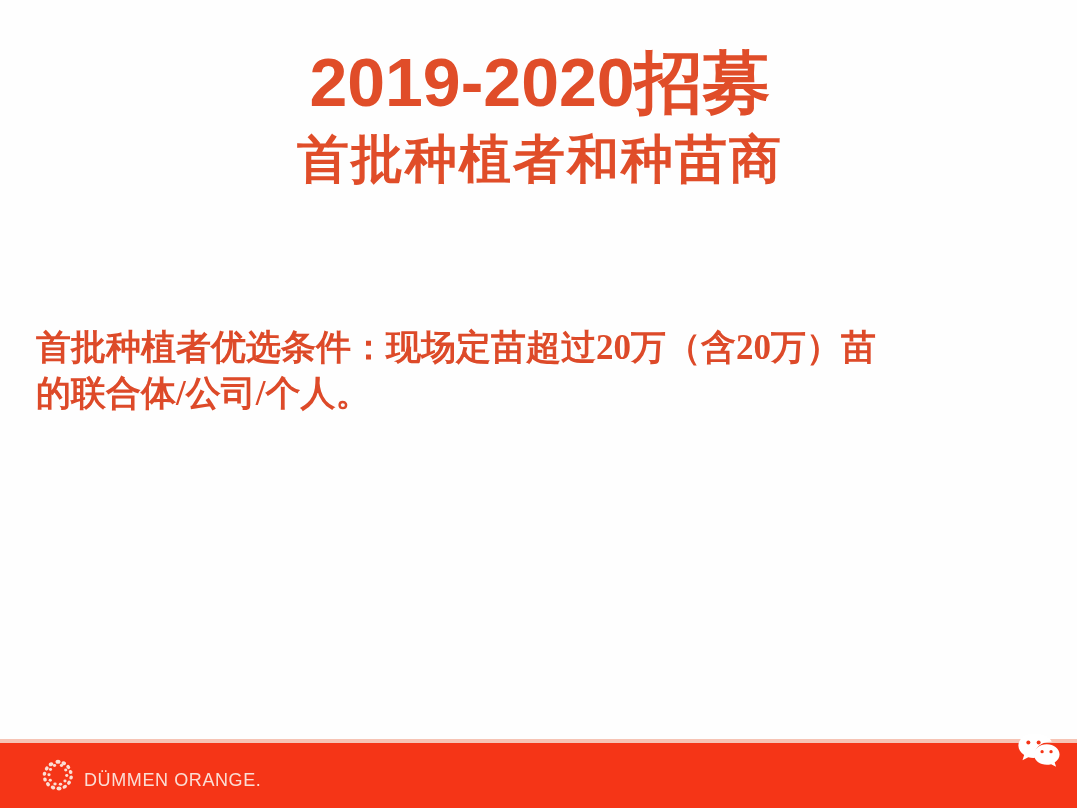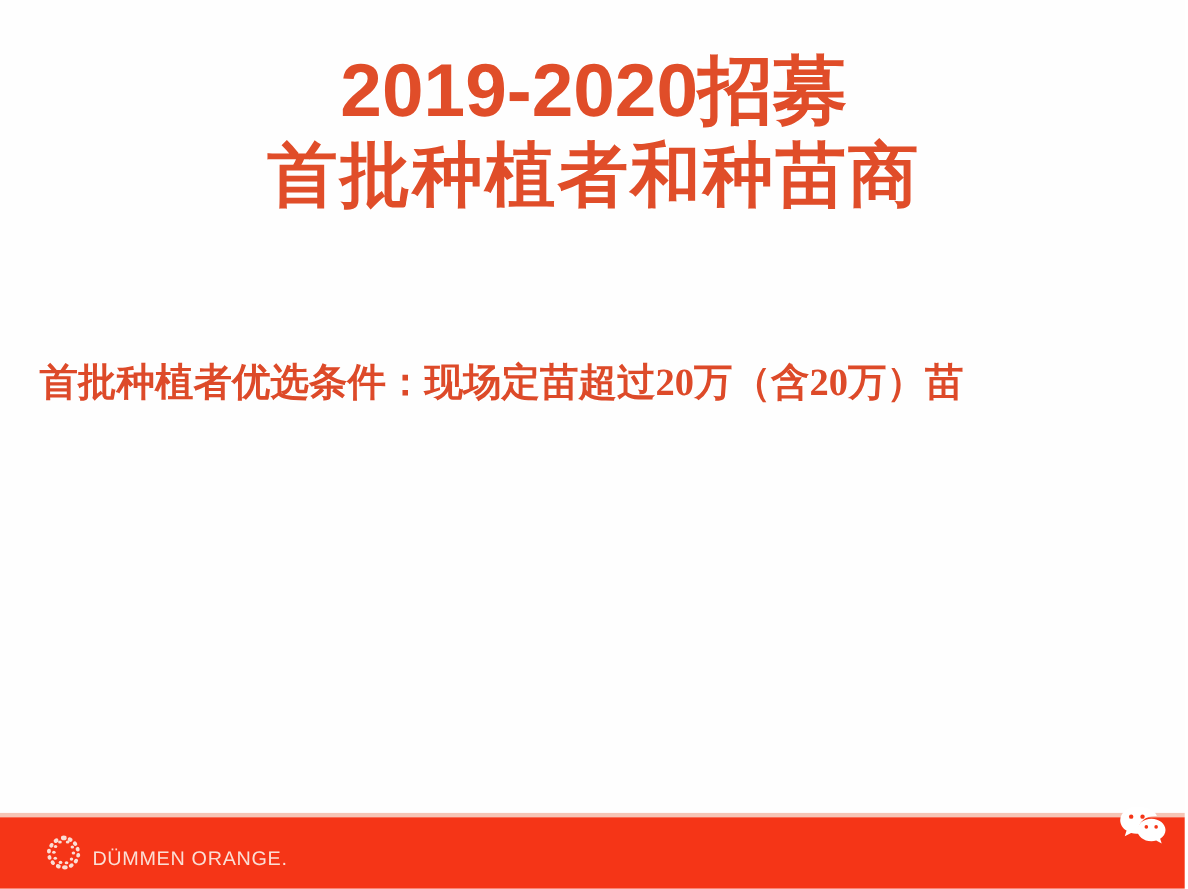--- a/index.html
+++ b/index.html
@@ -38,21 +38,21 @@
     letter-spacing: 1px;
     white-space: nowrap;
   }
   .title-line-1 {
     font-size: 68px;
     line-height: 80px;
     font-family: "Liberation Sans", "DejaVu Sans", sans-serif;
     letter-spacing: 0px;
   }
   .title-line-2 {
-    font-size: 64px;
+    font-size: 52px;
     line-height: 76px;
     letter-spacing: 2px;
   }
 
   
   .body-block {
     position: absolute;
     left: 36px;
     top: 325px;
     width: 1016px;
@@ -151,20 +151,21 @@
 
 <div class="slide">
 
   <div class="title-block">
     <span class="title-line title-line-1">2019-2020招募</span>
     <span class="title-line title-line-2">首批种植者和种苗商</span>
   </div>
 
   <div class="body-block">
     <span class="body-line">首批种植者优选条件：现场定苗超过20万（含20万）苗</span>
+    <span class="body-line">的联合体/公司/个人。</span>
   </div>
 
   <div class="footer-hairline"></div>
   <div class="footer-bar"></div>
 
   <div class="logo">
     <span class="logo-mark-wrap">
       <svg class="logo-mark" viewBox="0 0 64 64" aria-hidden="true">
         <g fill="#fbded5">
           <ellipse cx="32" cy="5.5" rx="5.2" ry="4.2"></ellipse>

